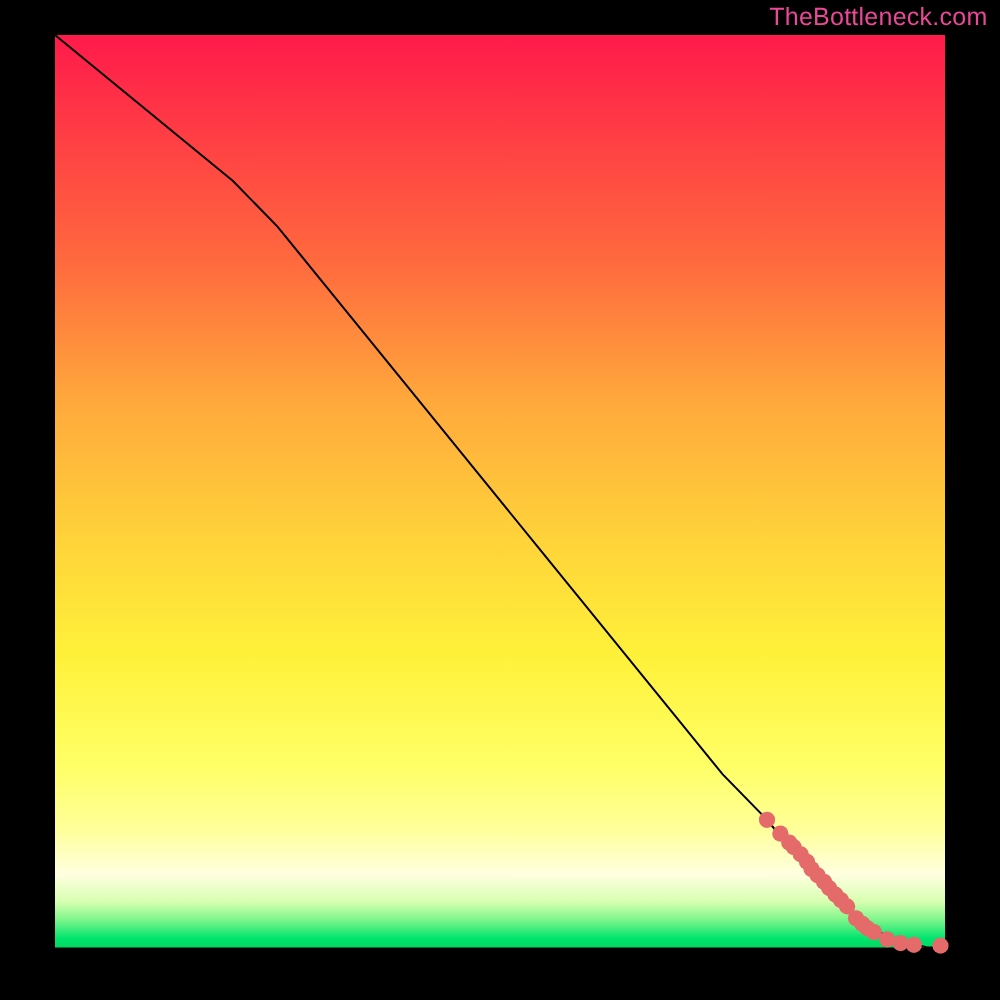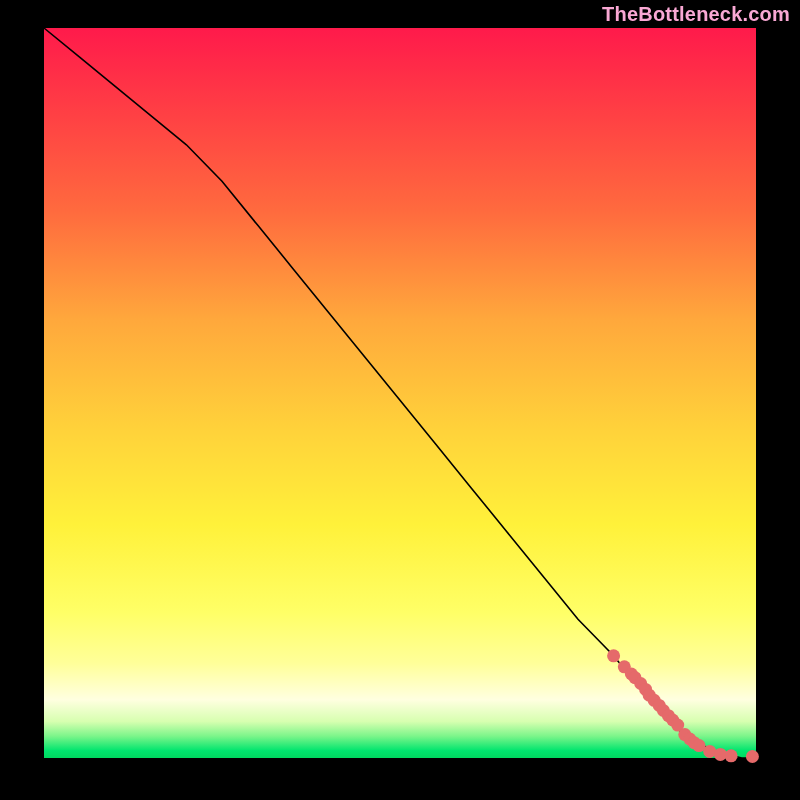--- a/index.html
+++ b/index.html
@@ -14,23 +14,23 @@
   .frame {
     position: relative;
     width: 800px;
     height: 800px;
     background: #000;
   }
   .watermark {
     position: absolute;
     top: 3px;
     right: 10px;
-    color: #f9a8d4;
+    color: #ec4899;
     font-size: 20px;
-    font-weight: 700;
+    font-weight: 400;
     letter-spacing: 0.2px;
     user-select: none;
   }
   .plot-outer {
     position: absolute;
     left: 44px;
     top: 28px;
     width: 712px;
     height: 730px;
     background: #000;

